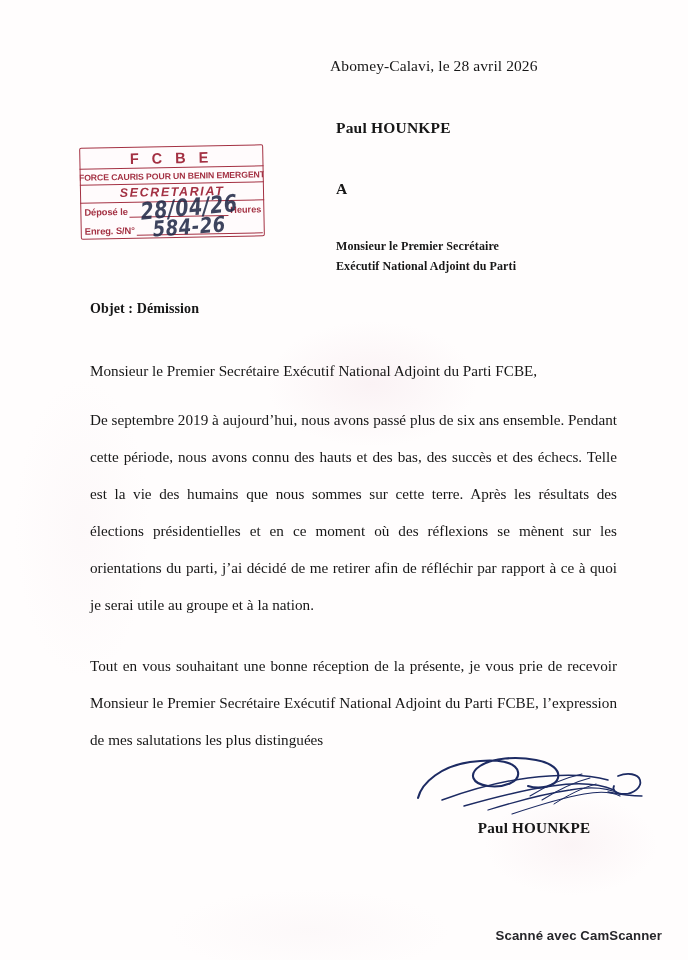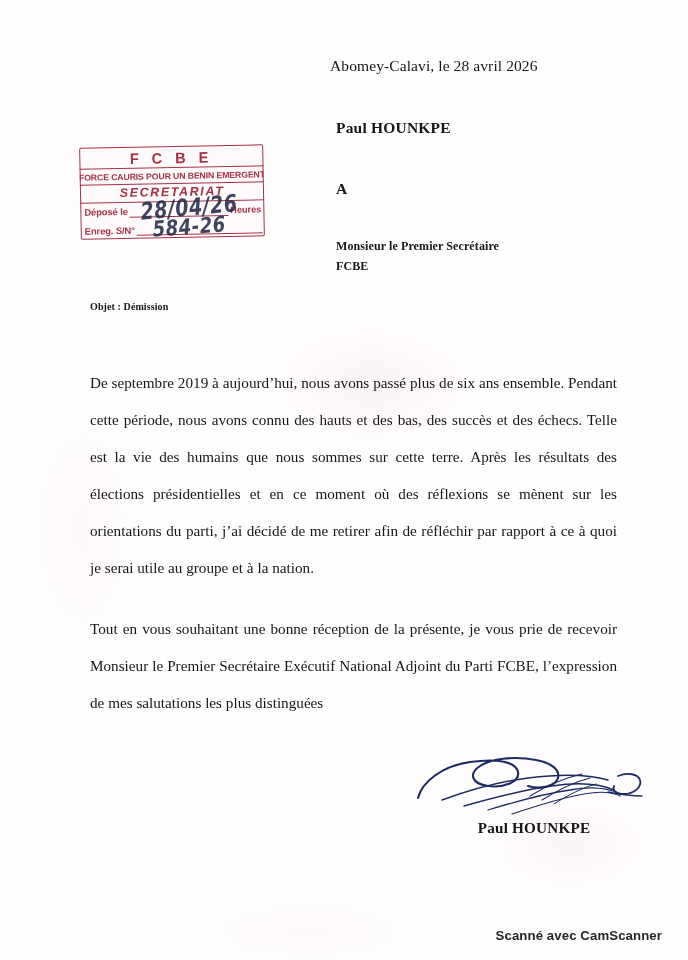--- a/index.html
+++ b/index.html
@@ -168,21 +168,21 @@
     font-size: 18px;
     letter-spacing: .5px;
     transform: rotate(-3deg) scaleY(1.2);
   }
 
   
   .subject {
     position: absolute;
     left: 90px;
     top: 301px;
-    font-size: 10px;
+    font-size: 14px;
     font-weight: bold;
     letter-spacing: .1px;
   }
 
   
   .body {
     position: absolute;
     left: 90px;
     top: 352px;
     width: 527px;
@@ -243,21 +243,21 @@
   <div class="paper-tint"></div>
 
   <div class="date-line">Abomey-Calavi, le 28 avril 2026</div>
 
   <div class="sender">Paul HOUNKPE</div>
 
   <div class="to-marker">A</div>
 
   <div class="recipient">
     <div>Monsieur le Premier Secrétaire</div>
-    <div>FCBE</div>
+    <div>Exécutif National Adjoint du Parti</div>
   </div>
 
   <div class="stamp">
     <div class="stamp-frame"></div>
 
     <div class="stamp-row sr1">
       <span class="stamp-title">F C B E</span>
     </div>
 
     <div class="stamp-row sr2">
@@ -280,20 +280,21 @@
     </div>
 
     <div class="hand date-written">28/04/26</div>
 
     <div class="hand sn-written">584-26</div>
   </div>
 
   <div class="subject">Objet : Démission</div>
 
   <div class="body">
+    <p class="para salutation">Monsieur le Premier Secrétaire Exécutif National Adjoint du Parti FCBE,</p>
 
     <div class="gap"></div>
 
     <p class="para">De septembre 2019 à aujourd’hui, nous avons passé plus de six ans ensemble. Pendant cette période, nous avons connu des hauts et des bas, des succès et des échecs. Telle est la vie des humains que nous sommes sur cette terre.  Après les résultats des élections présidentielles et en ce moment où des réflexions se mènent sur les orientations du parti, j’ai décidé de me retirer afin de réfléchir par rapport à ce à quoi je serai utile au groupe et à la nation.</p>
 
     <div class="gap"></div>
 
 
     <div class="gap"></div>
 

